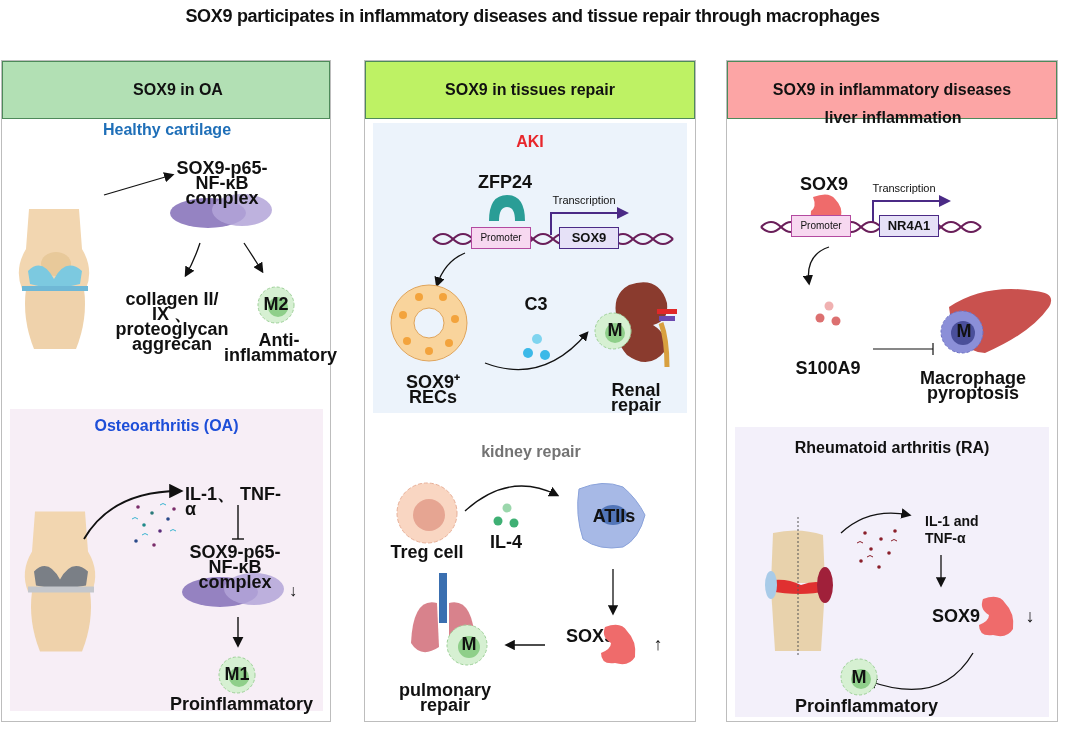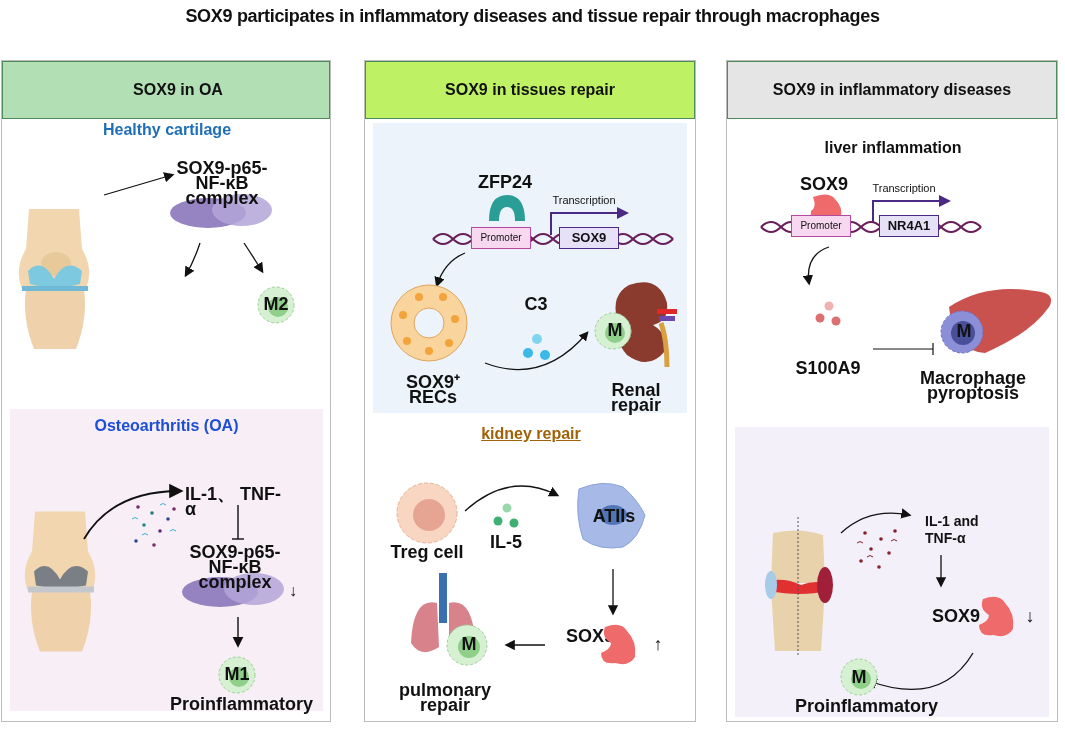--- a/index.html
+++ b/index.html
@@ -43,25 +43,31 @@
     <ellipse cx="38" cy="20" rx="38" ry="15" fill="#8a75bb" opacity="0.9"></ellipse>
     <ellipse cx="72" cy="17" rx="30" ry="16" fill="#b3a4d8" opacity="0.85"></ellipse>
   </svg>
   <div class="lbl" style="left:160px; top:100px; width:120px; white-space:pre-line;">SOX9-p65-
 NF-κB
 complex</div>
   <svg style="left:180px; top:180px;" width="90" height="40">
     <path d="M18 2 Q12 20 4 34" fill="none" stroke="#111" stroke-width="1.3" marker-end="url(#ah)"></path>
     <path d="M62 2 Q70 14 80 30" fill="none" stroke="#111" stroke-width="1.3" marker-end="url(#ah)"></path>
   </svg>
+  <div class="lbl" style="left:110px; top:231px; width:120px; white-space:pre-line;">collagen II/
+IX 、
+proteoglycan
+aggrecan</div>
   <svg style="left:254px; top:224px;" width="40" height="40">
     <circle cx="20" cy="20" r="18" fill="#d6f0d2" stroke="#9dd098" stroke-width="1" stroke-dasharray="3 2"></circle>
     <circle cx="22" cy="22" r="10" fill="#8fcf8a"></circle>
   </svg>
   <div class="lbl" style="left:254px; top:236px; width:40px;">M2</div>
+  <div class="lbl" style="left:222px; top:272px; width:110px; white-space:pre-line;">Anti-
+inflammatory</div>
 
   <div class="box" style="left:8px; top:348px; width:313px; height:302px; background:#f7eef6;">
     <div class="sub" style="left:0; width:313px; top:8px; color:#1d4ed8;">Osteoarthritis (OA)</div>
     <svg style="left:10px; top:100px;" width="80" height="145" viewBox="0 0 80 140">
       <path d="M15 0 L65 0 L68 40 Q80 60 72 80 L8 80 Q0 60 12 40 Z" fill="#f2d6b0"></path>
       <path d="M12 80 L70 80 Q74 110 62 140 L20 140 Q8 110 12 80Z" fill="#efd2ab"></path>
       <path d="M14 60 Q28 46 40 68 Q52 46 68 60 L66 74 Q40 80 16 74Z" fill="#7a7f86"></path>
       <rect x="8" y="75" width="66" height="6" fill="#c4c7cc"></rect>
     </svg>
     <svg style="left:72px; top:72px;" width="100" height="60">
@@ -105,20 +111,21 @@
     <div class="lbl" style="left:160px; top:288px; width:136px;">Proinflammatory</div>
   </div>
 </div>
 
 <div class="panel" style="left:364px; width:332px; height:662px;">
   <div class="panel-header" style="background:#bef264;">
     <span>SOX9 in tissues repair</span>
   </div>
 
   <div class="box" style="left:8px; top:62px; width:314px; height:290px; background:#ecf3fb;">
+    <div class="sub" style="left:0; width:314px; top:10px; color:#e8262b;">AKI</div>
     <div class="lbl" style="left:102px; top:52px; width:60px;">ZFP24</div>
     <svg style="left:114px; top:70px;" width="40" height="30">
       <path d="M2 28 Q2 2 20 2 Q38 2 38 28 L28 28 Q28 14 20 14 Q12 14 12 28Z" fill="#2a9d96"></path>
     </svg>
     <div class="lbl" style="left:166px; top:70px; width:90px; font-weight:normal; font-size:11px;">Transcription</div>
     <svg style="left:176px; top:84px;" width="80" height="30">
       <path d="M2 28 L2 6 L70 6" fill="none" stroke="#4b2a86" stroke-width="2"></path>
       <path d="M68 0 L80 6 L68 12Z" fill="#4b2a86"></path>
     </svg>
     <svg style="left:60px; top:106px;" width="246" height="20">
@@ -158,35 +165,35 @@
       <path d="M52 44 Q58 60 58 88" stroke="#d8a040" stroke-width="5" fill="none"></path>
     </svg>
     <svg style="left:220px; top:188px;" width="40" height="40">
       <circle cx="20" cy="20" r="18" fill="#d6f0d2" stroke="#9dd098" stroke-width="1" stroke-dasharray="3 2"></circle>
       <circle cx="22" cy="22" r="10" fill="#8fcf8a"></circle>
     </svg>
     <div class="lbl" style="left:222px; top:200px; width:40px;">M</div>
     <div class="lbl" style="left:218px; top:260px; width:90px;">Renal repair</div>
   </div>
 
-  <div class="sub" style="left:0; width:332px; top:364px; color:#a16207;text-decoration:underline;">kidney repair</div>
+  <div class="sub" style="left:0; width:332px; top:382px; color:#737373;">kidney repair</div>
   <svg style="left:30px; top:420px;" width="64" height="64">
     <circle cx="32" cy="32" r="30" fill="#f9d6c2" stroke="#e8b098" stroke-dasharray="4 2"></circle>
     <circle cx="34" cy="34" r="16" fill="#e6a592"></circle>
   </svg>
   <div class="lbl" style="left:22px; top:444px; width:80px;margin-top:40px;">Treg cell</div>
   <svg style="left:98px; top:422px;" width="98" height="30">
     <path d="M2 28 Q46 -12 94 12" fill="none" stroke="#111" stroke-width="1.3" marker-end="url(#ah)"></path>
   </svg>
   <svg style="left:126px; top:442px;" width="30" height="28">
     <circle cx="16" cy="5" r="4.5" fill="#9bd7ac"></circle>
       <circle cx="7" cy="18" r="4.5" fill="#3fb074"></circle>
       <circle cx="23" cy="20" r="4.5" fill="#3fb074"></circle>
   </svg>
-  <div class="lbl" style="left:118px; top:474px; width:46px;">IL-5</div>
+  <div class="lbl" style="left:118px; top:474px; width:46px;">IL-4</div>
   <svg style="left:208px; top:418px;" width="80" height="72">
     <path d="M6 10 Q30 0 50 8 Q64 20 72 36 Q66 60 50 68 Q26 72 10 60 Q2 36 6 10Z" fill="#a7b9e6" stroke="#8aa2da"></path>
     <ellipse cx="40" cy="36" rx="14" ry="10" fill="#5275b8"></ellipse>
   </svg>
   <div class="lbl" style="left:214px; top:448px; width:70px;">ATIIs</div>
   <svg style="left:242px; top:508px;" width="12" height="50">
     <line x1="6" y1="0" x2="6" y2="44" stroke="#111" stroke-width="1.3" marker-end="url(#ah)"></line>
   </svg>
   <div class="lbl" style="left:200px; top:568px; width:50px;">SOX9</div>
   <svg style="left:232px; top:562px;" width="40" height="44">
@@ -203,25 +210,25 @@
   </svg>
   <svg style="left:80px; top:562px;" width="44" height="44">
     <circle cx="22" cy="22" r="20" fill="#d6f0d2" stroke="#9dd098" stroke-width="1" stroke-dasharray="3 2"></circle>
     <circle cx="24" cy="24" r="11" fill="#8fcf8a"></circle>
   </svg>
   <div class="lbl" style="left:82px; top:576px; width:44px;">M</div>
   <div class="lbl" style="left:20px; top:622px; width:120px;">pulmonary repair</div>
 </div>
 
 <div class="panel" style="left:726px; width:332px; height:662px;">
-  <div class="panel-header" style="background:#e5e5e5;">
+  <div class="panel-header" style="background:#fca5a5;">
     <span>SOX9 in  inflammatory diseases</span>
   </div>
 
-  <div class="sub" style="left:0; width:332px; top:78px;">liver inflammation</div>
+  <div class="sub" style="left:0; width:332px; top:48px;">liver inflammation</div>
   <div class="lbl" style="left:72px; top:116px; width:50px;">SOX9</div>
   <svg style="left:80px; top:132px;" width="36" height="30">
     <path d="M6 4 Q22 -2 28 6 Q36 14 34 24 Q24 30 14 26 Q2 28 4 18 Q10 14 6 4Z" fill="#ef6b6b"></path>
   </svg>
   <div class="lbl" style="left:132px; top:120px; width:90px; font-weight:normal; font-size:11px;">Transcription</div>
   <svg style="left:144px; top:134px;" width="80" height="30">
     <path d="M2 28 L2 6 L70 6" fill="none" stroke="#4b2a86" stroke-width="2"></path>
     <path d="M68 0 L80 6 L68 12Z" fill="#4b2a86"></path>
   </svg>
   <svg style="left:34px; top:156px;" width="236" height="20">
@@ -248,20 +255,21 @@
   </svg>
   <svg style="left:212px; top:248px;" width="46" height="46">
     <circle cx="23" cy="23" r="21" fill="#8b8fd8" stroke="#6e72c4" stroke-dasharray="3 2"></circle>
     <circle cx="24" cy="24" r="12" fill="#4a4f9a"></circle>
   </svg>
   <div class="lbl" style="left:214px; top:263px; width:46px;">M</div>
   <div class="lbl" style="left:186px; top:310px; width:120px; white-space:pre-line;">Macrophage
 pyroptosis</div>
 
   <div class="box" style="left:8px; top:366px; width:314px; height:290px; background:#f3f0fa;">
+    <div class="sub" style="left:0; width:314px; top:12px;">Rheumatoid arthritis (RA)</div>
     <svg style="left:30px; top:100px;" width="66" height="130">
       <path d="M8 6 Q34 0 58 8 L60 56 L6 56Z" fill="#e8d2ac"></path>
       <path d="M6 62 L60 62 L56 124 L10 124Z" fill="#e8d2ac"></path>
       <path d="M2 54 Q20 50 36 58 Q52 52 64 58 L62 64 Q36 70 4 64Z" fill="#e03030"></path>
       <ellipse cx="60" cy="58" rx="8" ry="18" fill="#a0203a"></ellipse>
       <ellipse cx="6" cy="58" rx="6" ry="14" fill="#a8cbe8"></ellipse>
       <line x1="33" y1="-10" x2="33" y2="130" stroke="#555" stroke-dasharray="2 2"></line>
     </svg>
     <svg style="left:104px; top:80px;" width="74" height="30">
       <path d="M2 26 Q30 0 70 8" fill="none" stroke="#111" stroke-width="1.3" marker-end="url(#ah)"></path>

